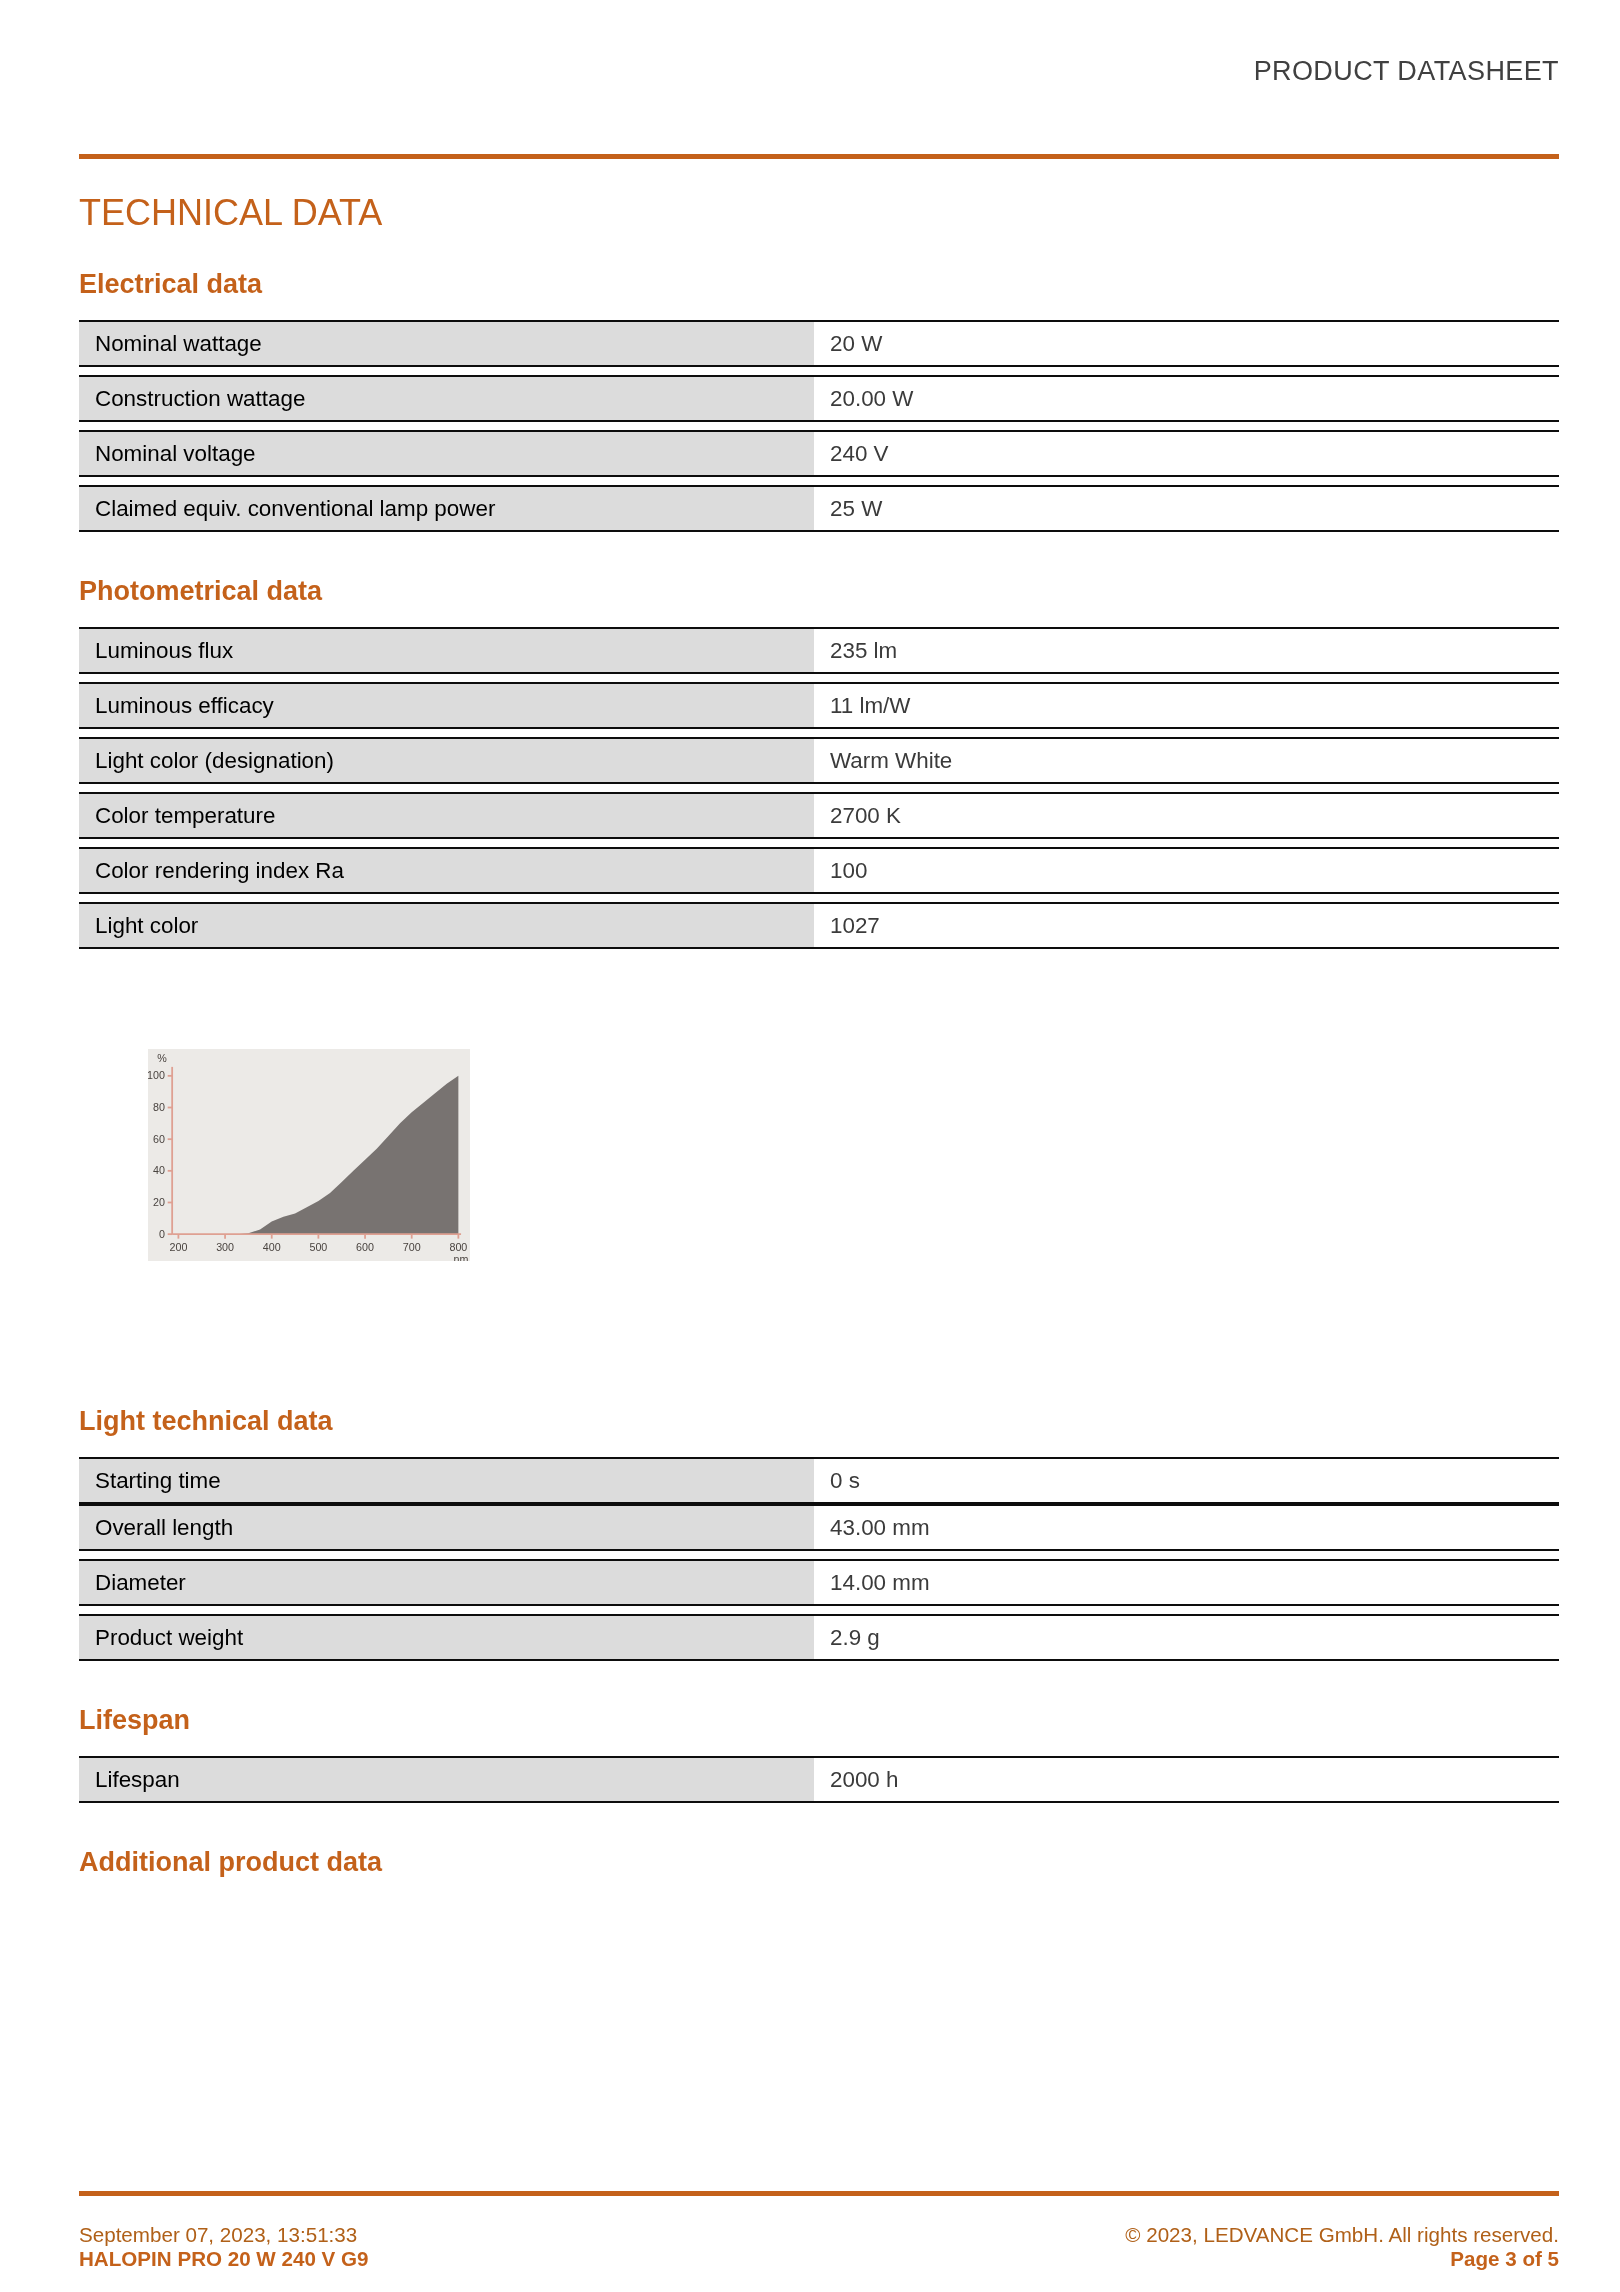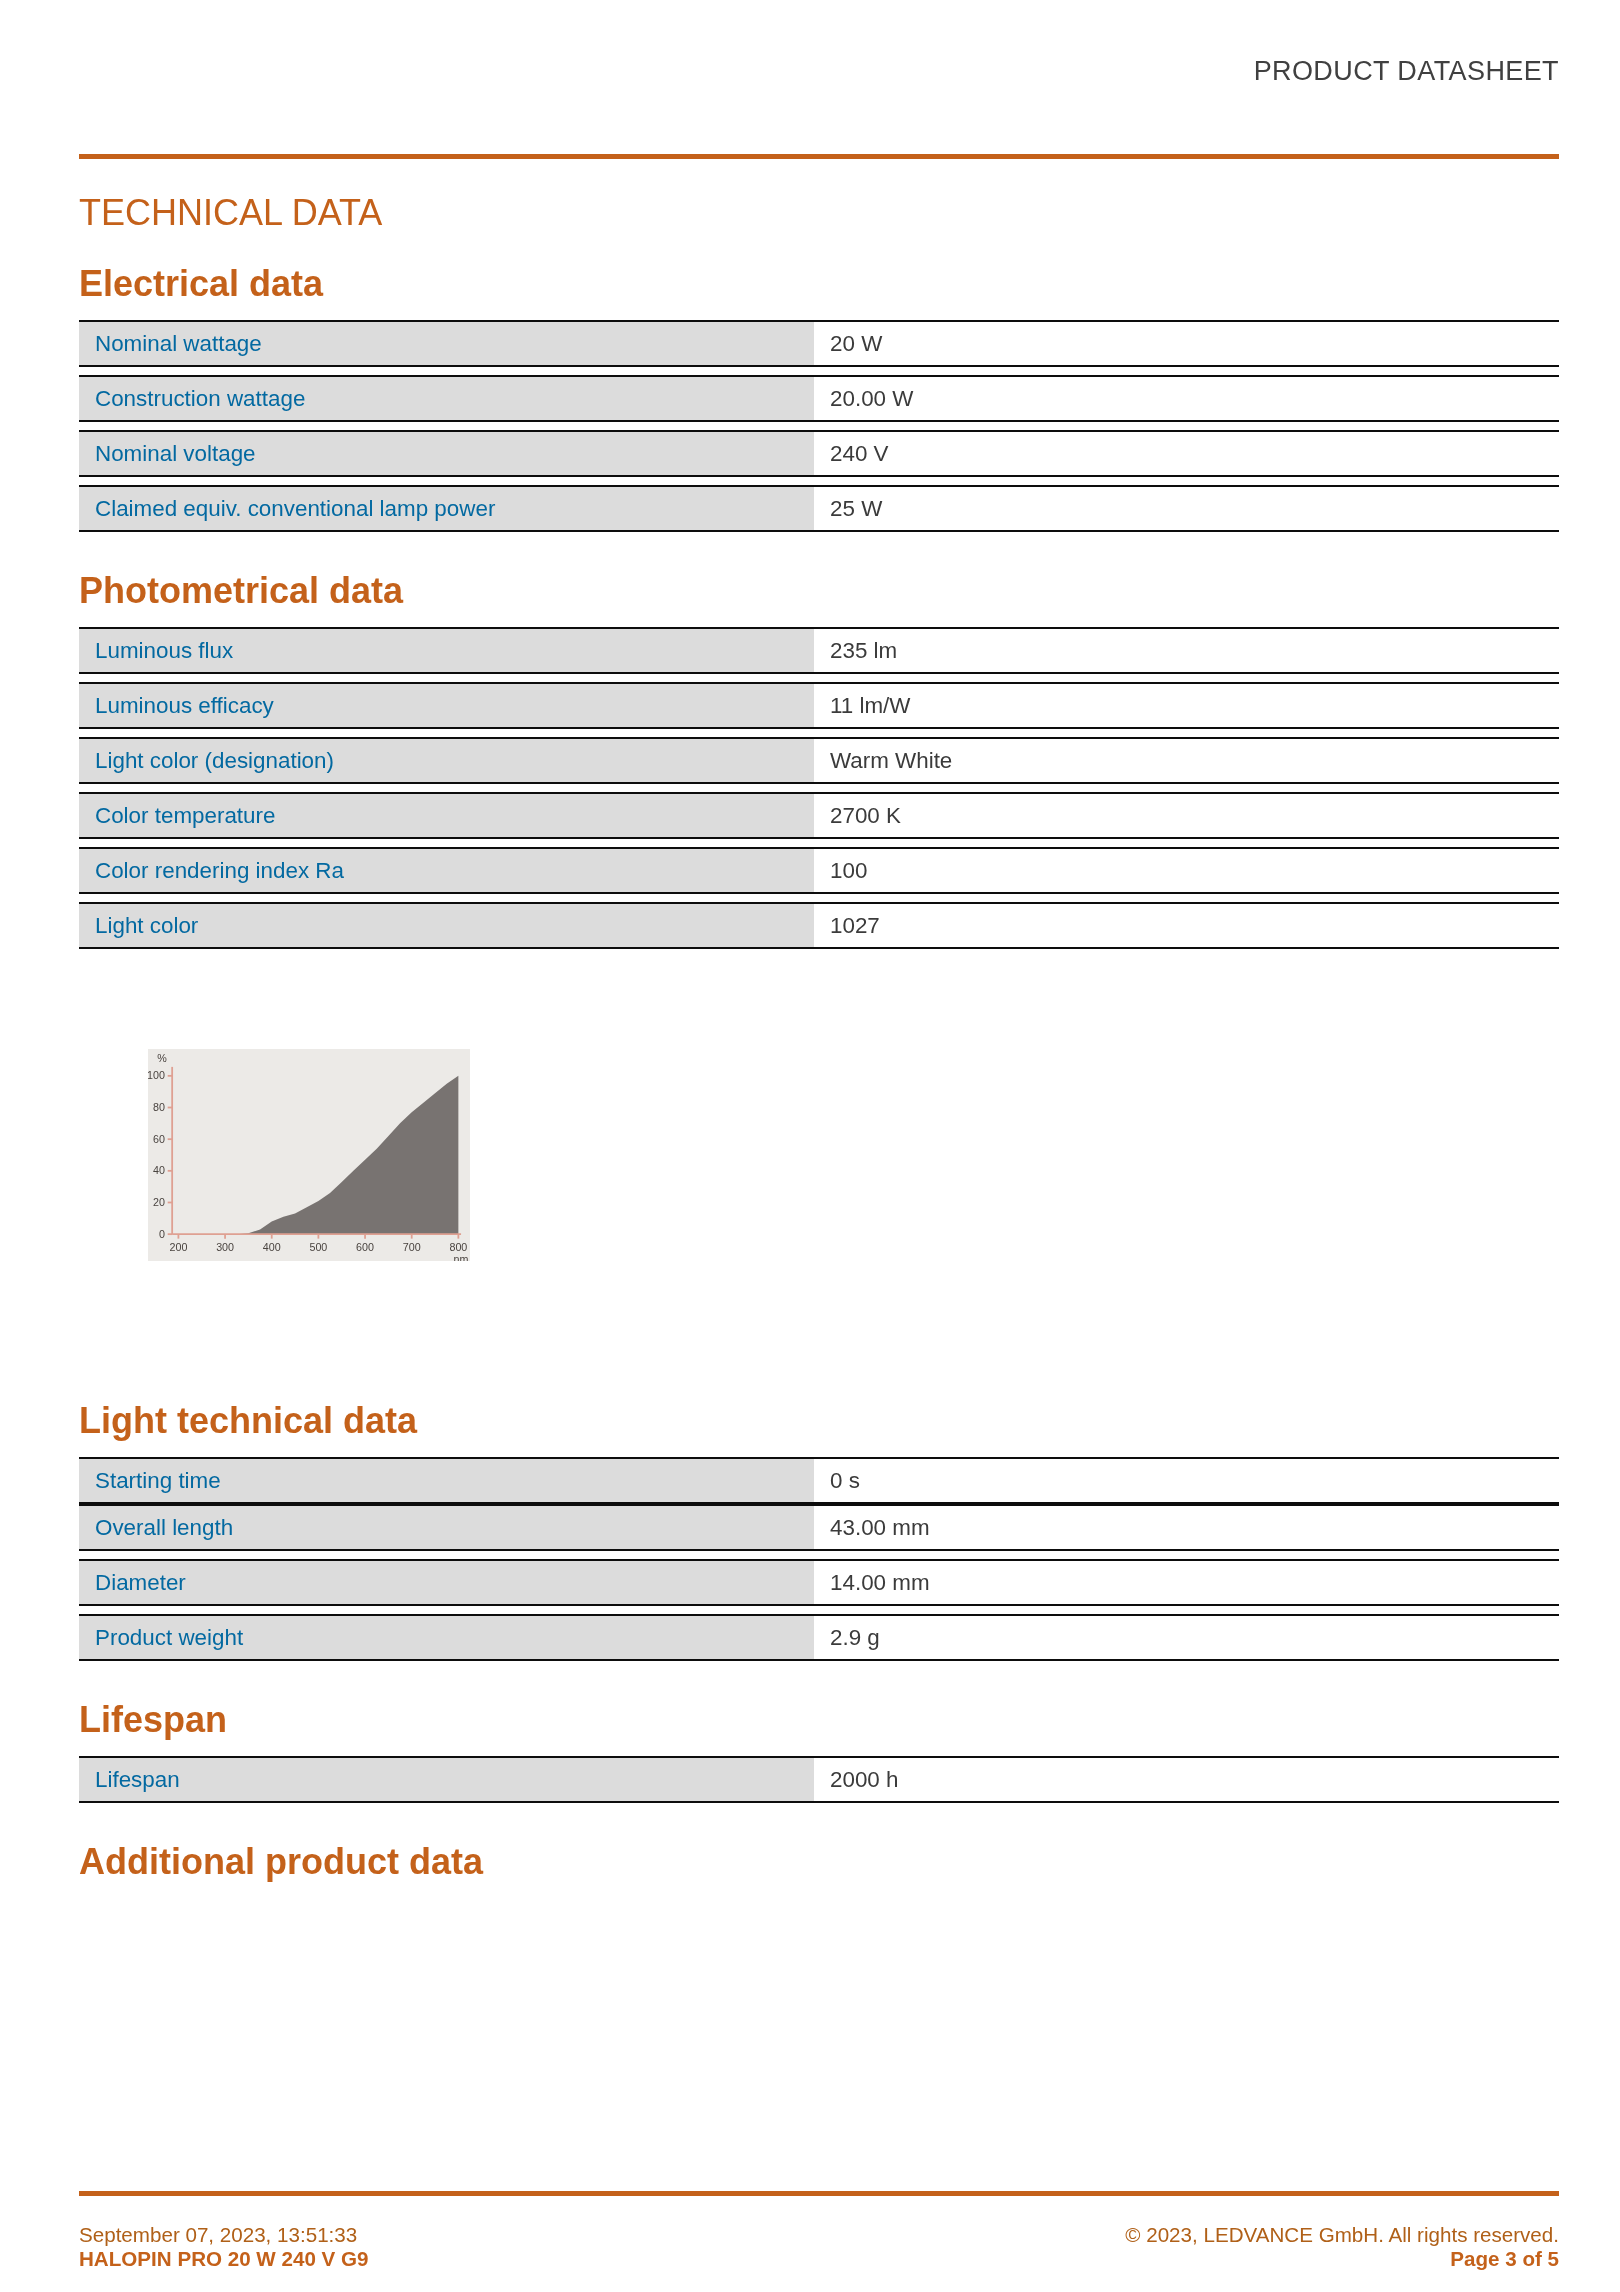--- a/index.html
+++ b/index.html
@@ -17,33 +17,33 @@
     position:absolute; top:154px; left:79px; width:1480px; height:4.5px;
     background:#c4611a;
   }
   main {
     position:absolute; top:159px; left:79px; width:1480px;
   }
   .page-title {
     margin-top:34px; font-size:36px; line-height:39px; font-weight:400; color:#c4611a;
   }
   .section-heading {
-    margin:41px 0 18px 0; font-size:36px; line-height:36px; font-weight:700; color:#c4611a;
+    margin:41px 0 18px 0; font-size:27px; line-height:36px; font-weight:700; color:#c4611a;
   }
   .section-heading.first { margin-top:34px; }
   .section-heading.pre-chart-gap { margin-top:142px; }
   .dtable { width:100%; }
   .trow {
     display:flex; align-items:stretch; height:47px;
     border-top:2.7px solid #0d0d0d; border-bottom:2.7px solid #0d0d0d;
   }
   .trow + .trow { margin-top:8px; }
   .tlabel {
     width:735px; background:#dcdcdc; display:flex; align-items:center;
-    padding:0 16px; font-size:22.4px; color:#0369a1;
+    padding:0 16px; font-size:22.4px; color:#000000;
   }
   .tvalue {
     flex:1; background:#ffffff; display:flex; align-items:center;
     padding:16px 16px; font-size:22.4px; color:#3b3b3b;
   }
   .chart-box {
     margin:100px 0 0 69px; width:322px; height:212px; background:#eceae7;
   }
   .chart-box svg { display:block; }
   .doc-footer {

